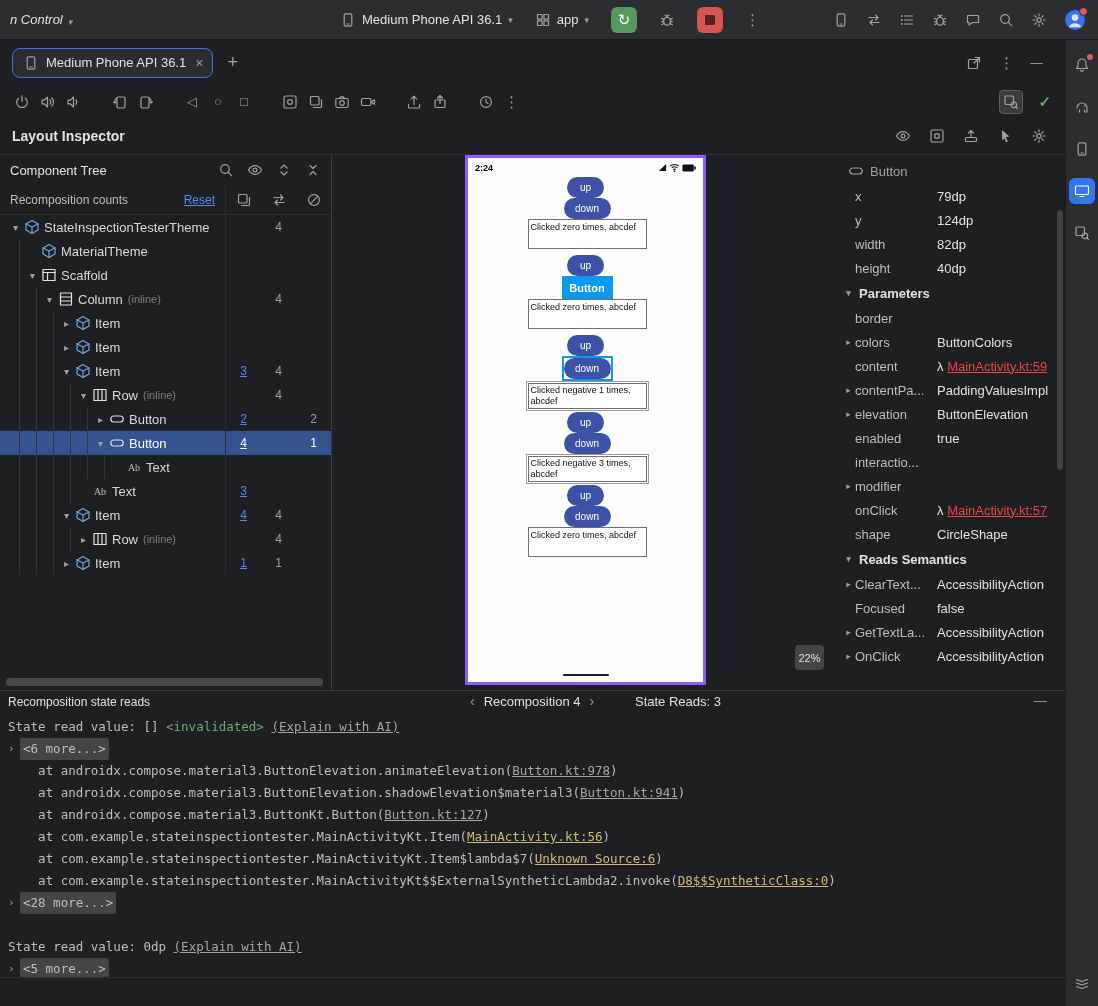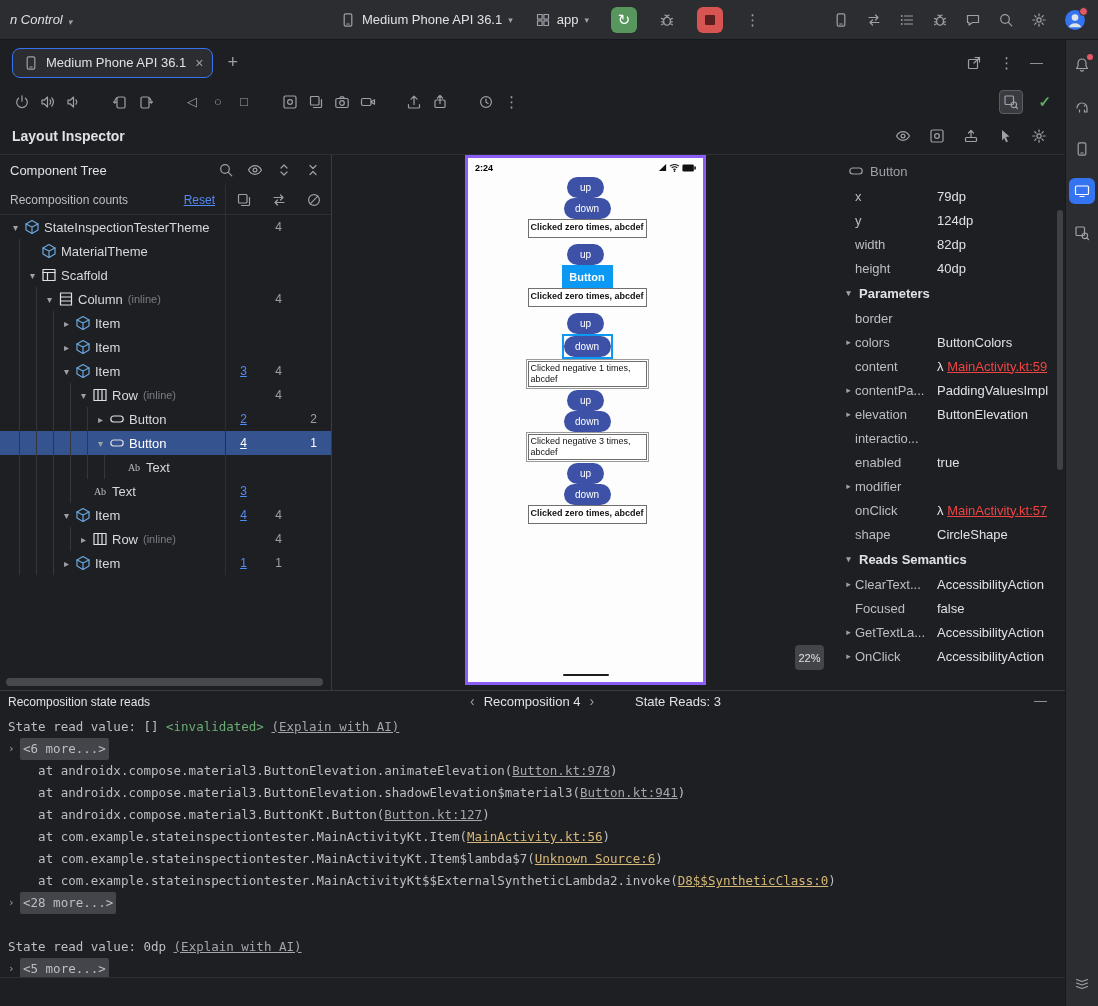--- a/index.html
+++ b/index.html
@@ -104,22 +104,22 @@
   .app-row.tall { margin-bottom:1px; }
   .pill { margin-left:3px; background:#3d52a6; color:#fff; border:none; border-radius:11px; height:21px;
           font-size:10px; font-family:"Liberation Sans",sans-serif; display:flex; align-items:center;
           justify-content:center; cursor:pointer; }
   .pill.up { width:37px; margin-left:0; }
   .pill.down { width:47px; }
   .node-label { margin-left:3px; width:51px; height:23px; background:#0b99f4; color:#fff; font-size:11px;
                 font-weight:bold; display:flex; align-items:center; justify-content:center; }
   .sel-box { margin-left:3px; border:2px solid #0b99f4; display:flex; }
   .sel-box .pill { margin-left:0; }
-  .tf { margin-left:3px; width:119px; height:19px; line-height:15px; border:1px solid #6f6f6f; background:#fff;
-        color:#111; font-size:9px; padding:0 2px; white-space:nowrap; overflow:hidden;font-weight:bold; }
+  .tf { margin-left:3px; width:119px; height:30px; line-height:15px; border:1px solid #6f6f6f; background:#fff;
+        color:#111; font-size:9px; padding:0 2px; white-space:nowrap; overflow:hidden; }
   .row-box { flex:1; margin-left:3px; border:1px solid #9a9a9a; padding:1px; display:flex; }
   .tf2 { width:119px; border:1px solid #6f6f6f; background:#fff; color:#111; font-size:9px; line-height:11px; padding:1px 2px; }
   .gesture-bar { position:absolute; bottom:6px; left:50%; transform:translateX(-50%); width:46px; height:2px;
                  background:#1c1b1f; border-radius:1px; }
   .zoom-badge { position:absolute; left:463px; top:490px; width:29px; height:25px; background:#43454a;
                 border-radius:4px; color:#dfe1e5; font-size:11px; display:flex; align-items:center; justify-content:center; }
 
   
   .attrs-panel { position:absolute; left:838px; right:0; top:0; bottom:0; }
   .attrs-panel .panel-header { border-bottom:1px solid #2d2f33; }
@@ -904,27 +904,27 @@
               <span class="attr-name">contentPa...</span>
               <span class="attr-value">PaddingValuesImpl</span>
             </div>
             <div class="attr-row">
               <span class="exp">▸</span>
               <span class="attr-name">elevation</span>
               <span class="attr-value">ButtonElevation</span>
             </div>
             <div class="attr-row">
               <span class="exp"></span>
+              <span class="attr-name">enabled</span>
+              <span class="attr-value">true</span>
+            </div>
+            <div class="attr-row">
+              <span class="exp"></span>
               <span class="attr-name">interactio...</span>
               <span class="attr-value"></span>
-            </div>
-            <div class="attr-row">
-              <span class="exp"></span>
-              <span class="attr-name">enabled</span>
-              <span class="attr-value">true</span>
             </div>
             <div class="attr-row">
               <span class="exp">▸</span>
               <span class="attr-name">modifier</span>
               <span class="attr-value"></span>
             </div>
             <div class="attr-row">
               <span class="exp"></span>
               <span class="attr-name">onClick</span>
               <span class="attr-value"><span class="lam">λ </span><span class="link">MainActivity.kt:57</span></span>

